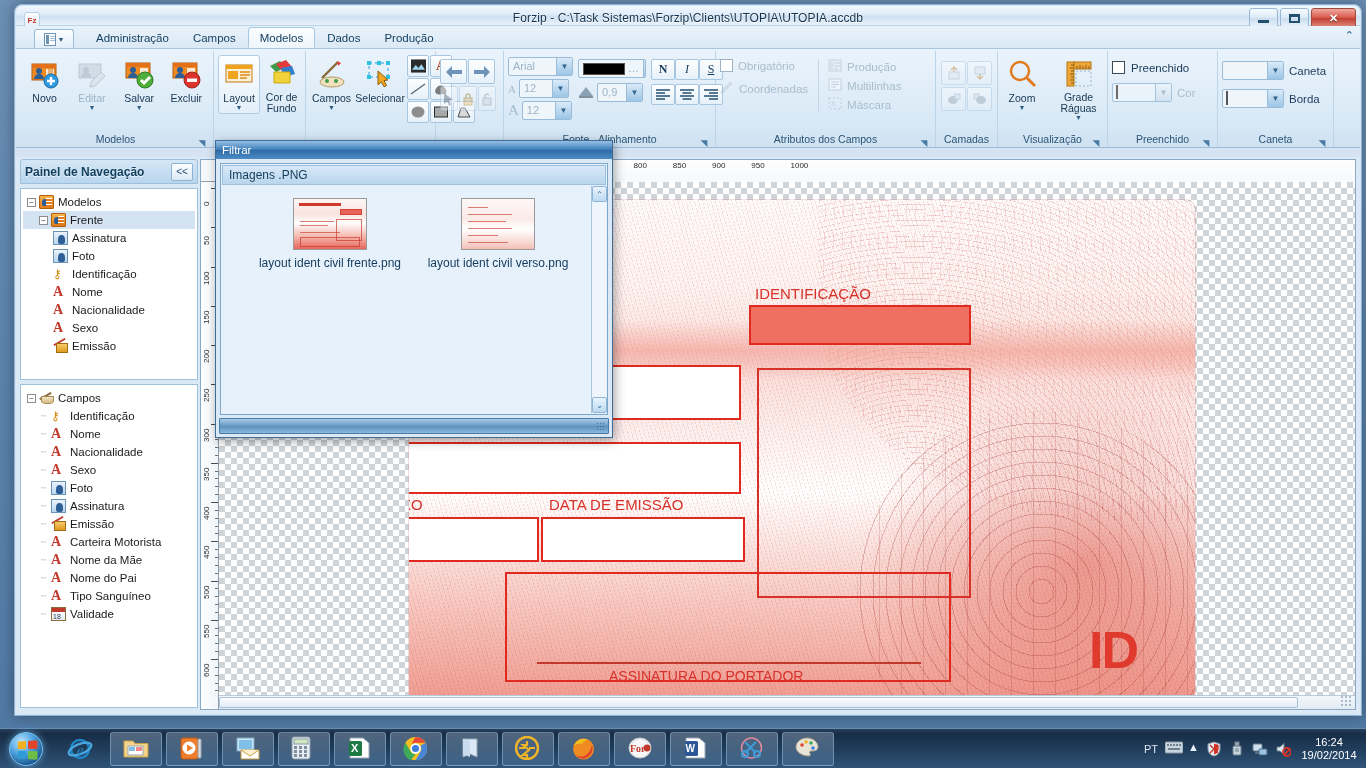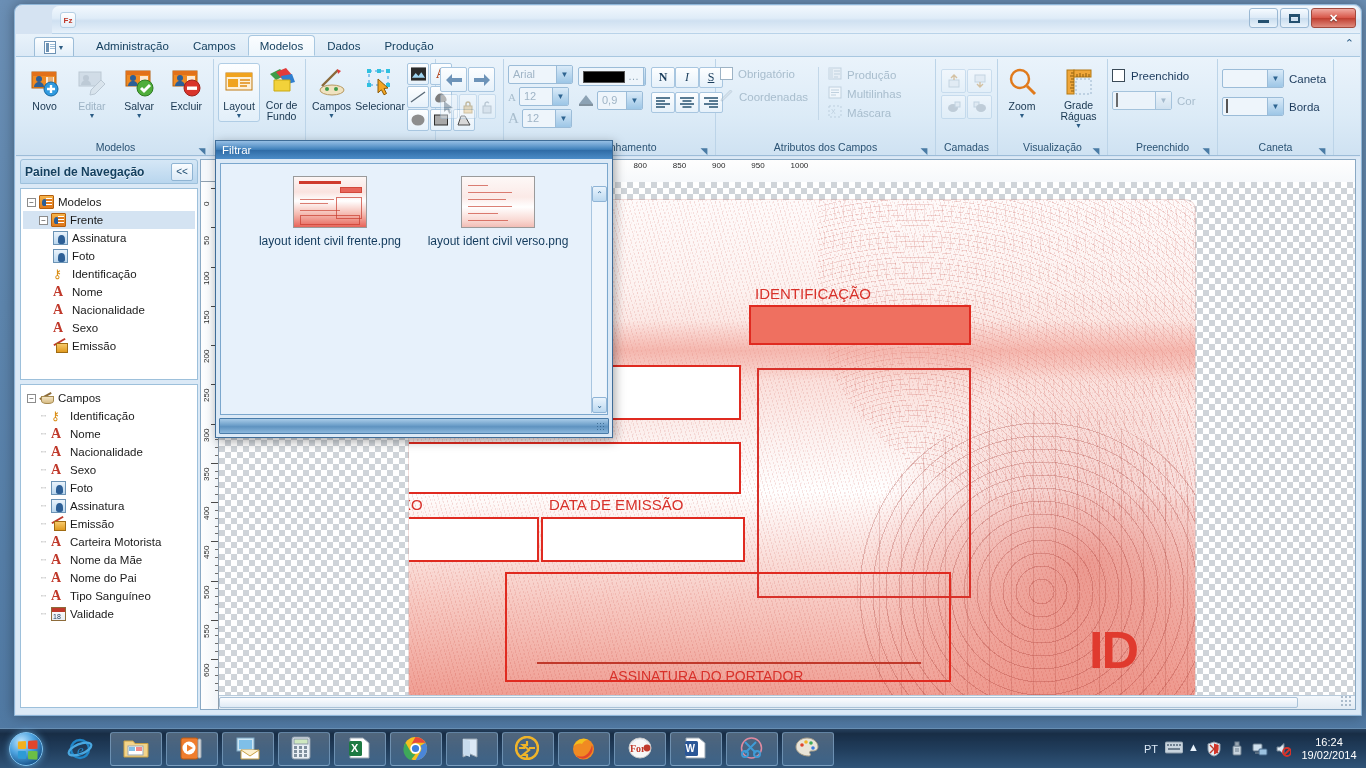--- a/index.html
+++ b/index.html
@@ -15,25 +15,24 @@
   
   #app-window{
     position:absolute; left:14px; top:4px; width:1348px; height:712px;
     border-radius:8px 8px 0 0;
     background:rgba(222,234,247,.92);
     border:1px solid #8fb6d8;
     box-shadow:0 0 14px rgba(0,0,0,.35);
     padding:1px;
   }
   #titlebar{
-    height:28px; position:relative;
+    height:20px; position:relative;
     background:linear-gradient(180deg,#f2f8fd 0%,#dfecf8 45%,#cfe0f1 55%,#e7f1fa 100%);
     border-radius:7px 7px 0 0;
     border-bottom:1px solid #b9d3e9;
-    margin-left:36px;
   }
   #titlebar .app-icon{
     position:absolute; left:8px; top:6px; width:16px; height:16px;
     border-radius:3px;
     background:linear-gradient(180deg,#fefefe,#e3eef8);
     border:1px solid #b5cfe4;
     font-size:8px; color:#c0392b; text-align:center; line-height:15px; font-weight:bold;
   }
   #titlebar .title-text{
     position:absolute; left:0; right:0; top:5px; text-align:center;
@@ -419,20 +418,21 @@
   .trayico{width:16px;height:16px;position:relative;display:block;}
   #clock{text-align:center;font-size:11px;color:#fff;line-height:13px;min-width:62px;}
 </style>
 </head>
 <body>
 
 <div id="app-window">
 
   <div id="titlebar">
     <div class="app-icon">Fz</div>
+    <div class="title-text">Forzip - C:\Task Sistemas\Forzip\Clients\UTOPIA\UTOPIA.accdb</div>
     <div class="wctrls">
       <div class="wbtn">
           <span class="mini-glyph"></span>
         </div>
       <div class="wbtn">
           <span class="max-glyph"></span>
         </div>
       <div class="wbtn close">✕</div>
     </div>
   </div>
@@ -1235,20 +1235,21 @@
       <div id="hscroll">
         <div class="thumb"></div>
       </div>
       <div id="grip"></div>
     </div>
   </div>
 
   <div id="filter-dialog">
     <div id="filter-title">Filtrar</div>
     <div id="filter-body">
+      <div id="group-header">Imagens .PNG</div>
       <div id="thumbs">
         <div class="thumbitem">
           <div class="thumbimg frente">
             <span class="ttitle"></span>
             <span class="tbox" style="left:46px;top:10px;width:22px;height:6px;background:#e8655a"></span>
             <span class="tline" style="top:22px;width:34px"></span>
             <span class="tline" style="top:26px;width:28px"></span>
             <span class="tline" style="top:33px;width:40px"></span>
             <span class="tbox" style="left:42px;top:20px;width:26px;height:22px"></span>
             <span class="tbox" style="left:6px;top:38px;width:60px;height:10px"></span>

